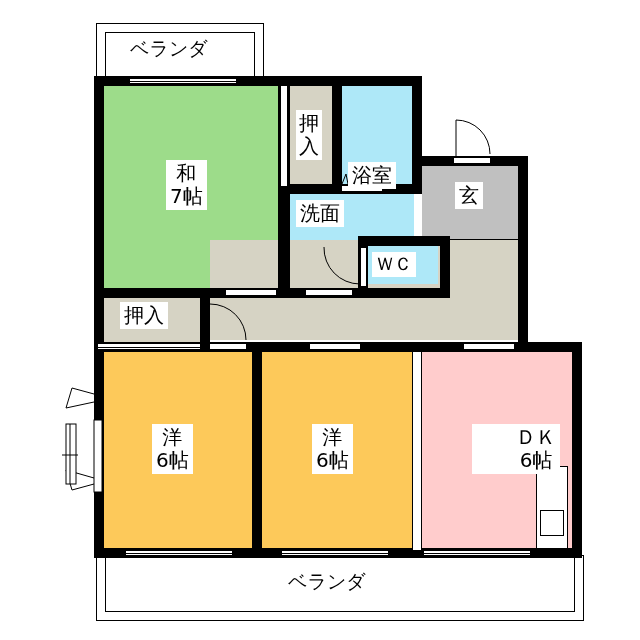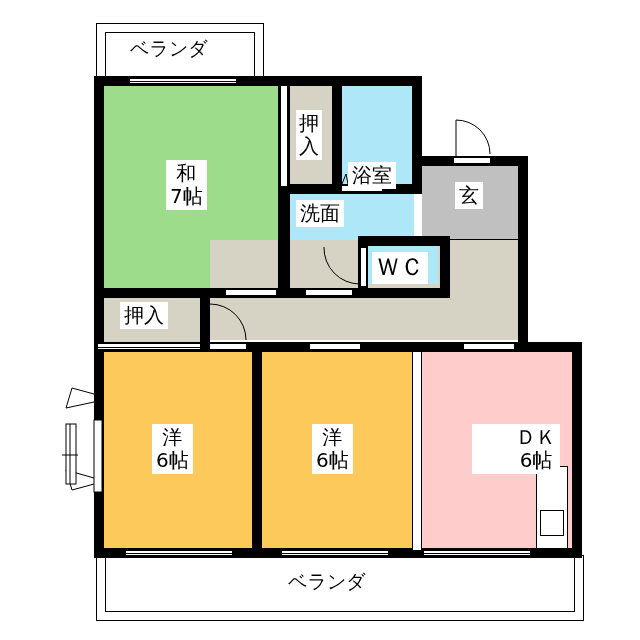--- a/index.html
+++ b/index.html
@@ -101,20 +101,20 @@
   <rect x="94" y="420" width="8" height="72" fill="#fff" stroke="#000" stroke-width="1"></rect>
 </svg>
 
 <div class="label" style="left:166px;top:160px;">和
 7帖</div>
 <div class="label" style="left:296px;top:110px;padding:2px 3px;">押
 入</div>
 <div class="label" style="left:348px;top:118px;margin-top:44px;">浴室</div>
 <div class="label" style="left:455px;top:182px;">玄</div>
 <div class="label" style="left:296px;top:200px;">洗面</div>
-<div class="label" style="left:372px;top:252px;font-size:24px;">ＷＣ</div>
+<div class="label" style="left:372px;top:252px;font-size:18px;">ＷＣ</div>
 <div class="label" style="left:120px;top:302px;">押入</div>
 <div class="label" style="left:152px;top:424px;">洋
 6帖</div>
 <div class="label" style="left:312px;top:424px;">洋
 6帖</div>
 <div class="label" style="left:472px;top:424px;padding-left:44px;">ＤＫ
 6帖</div>
 
 </body></html>

